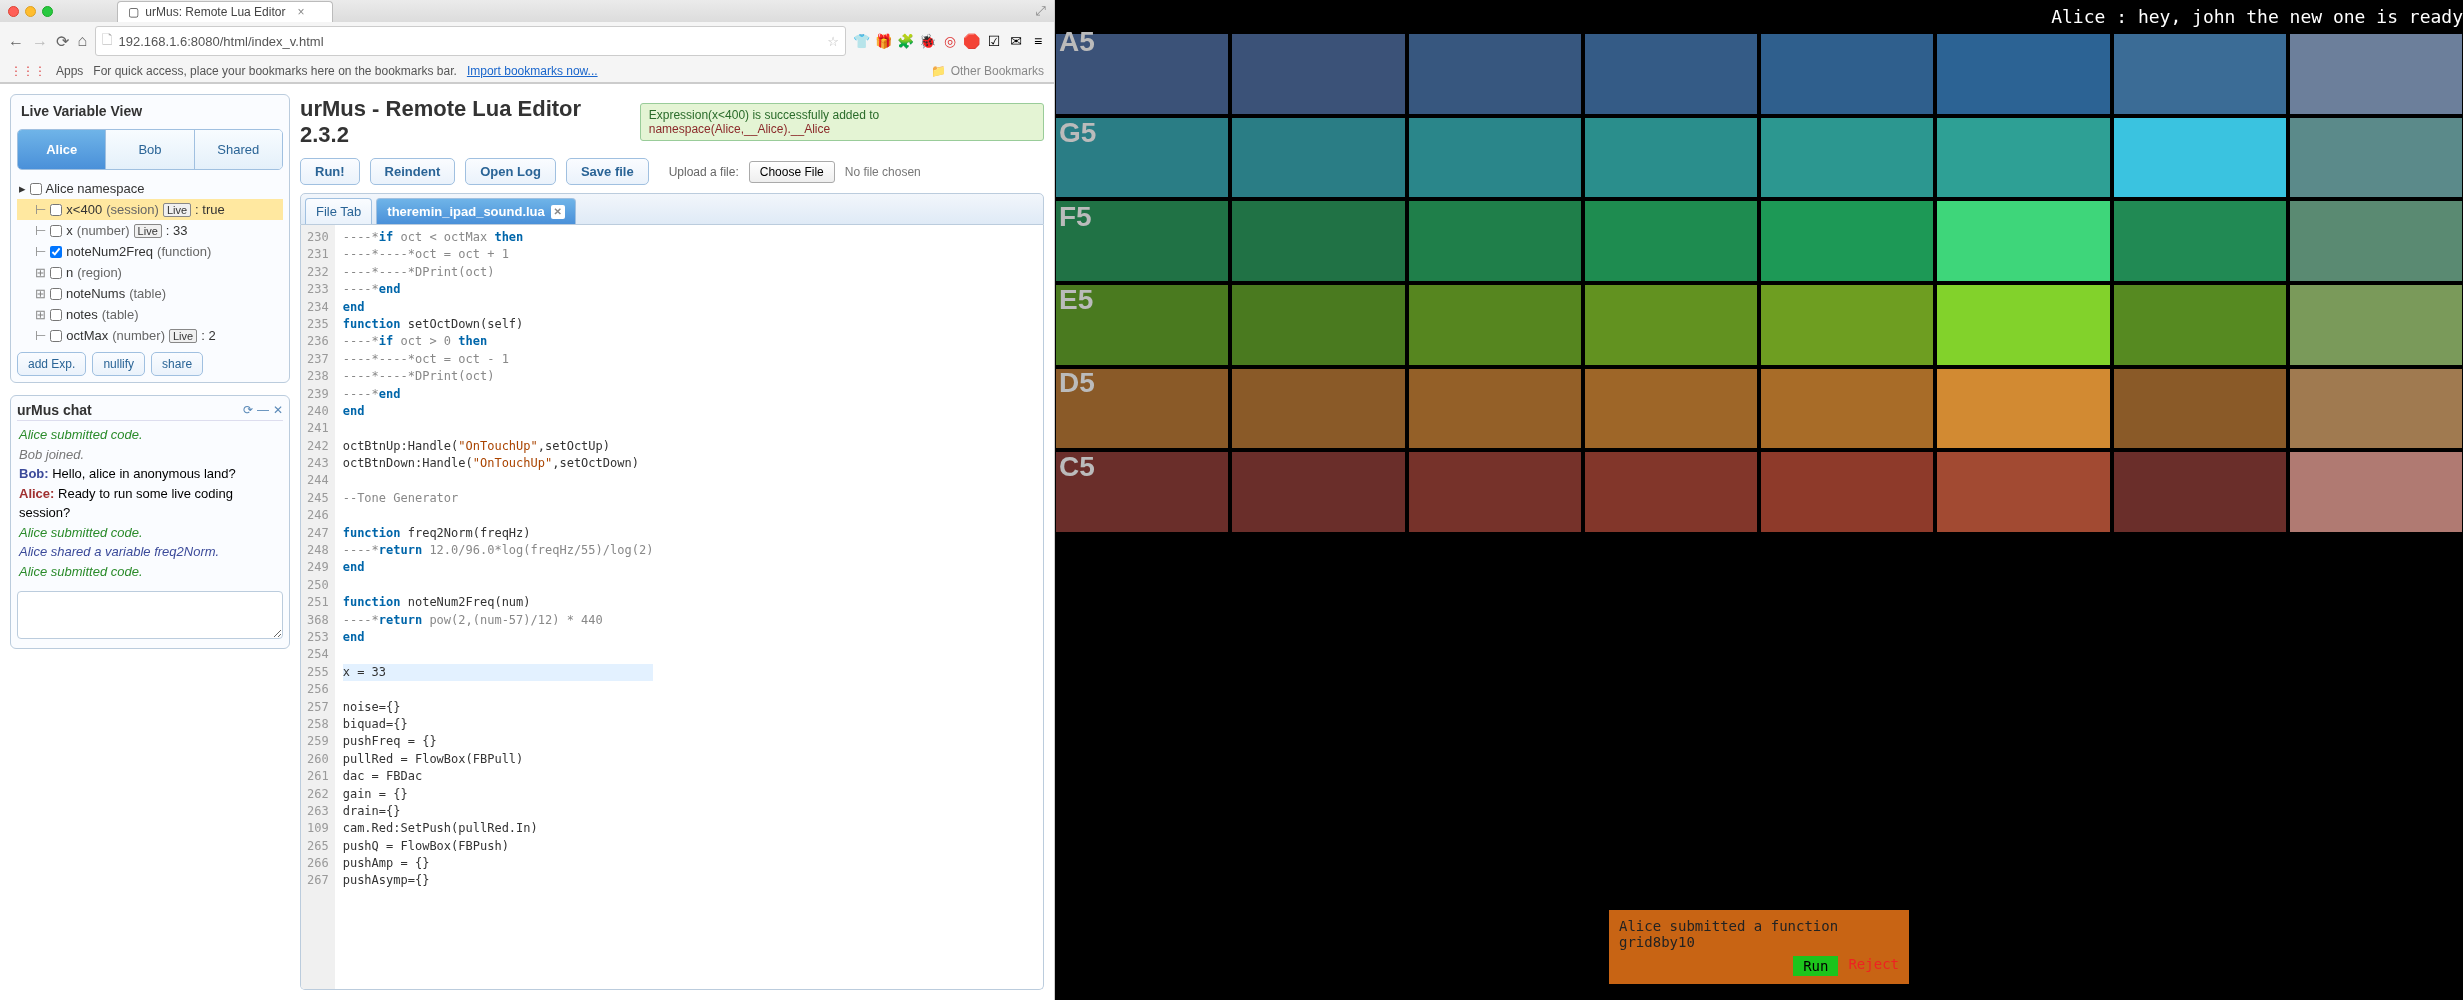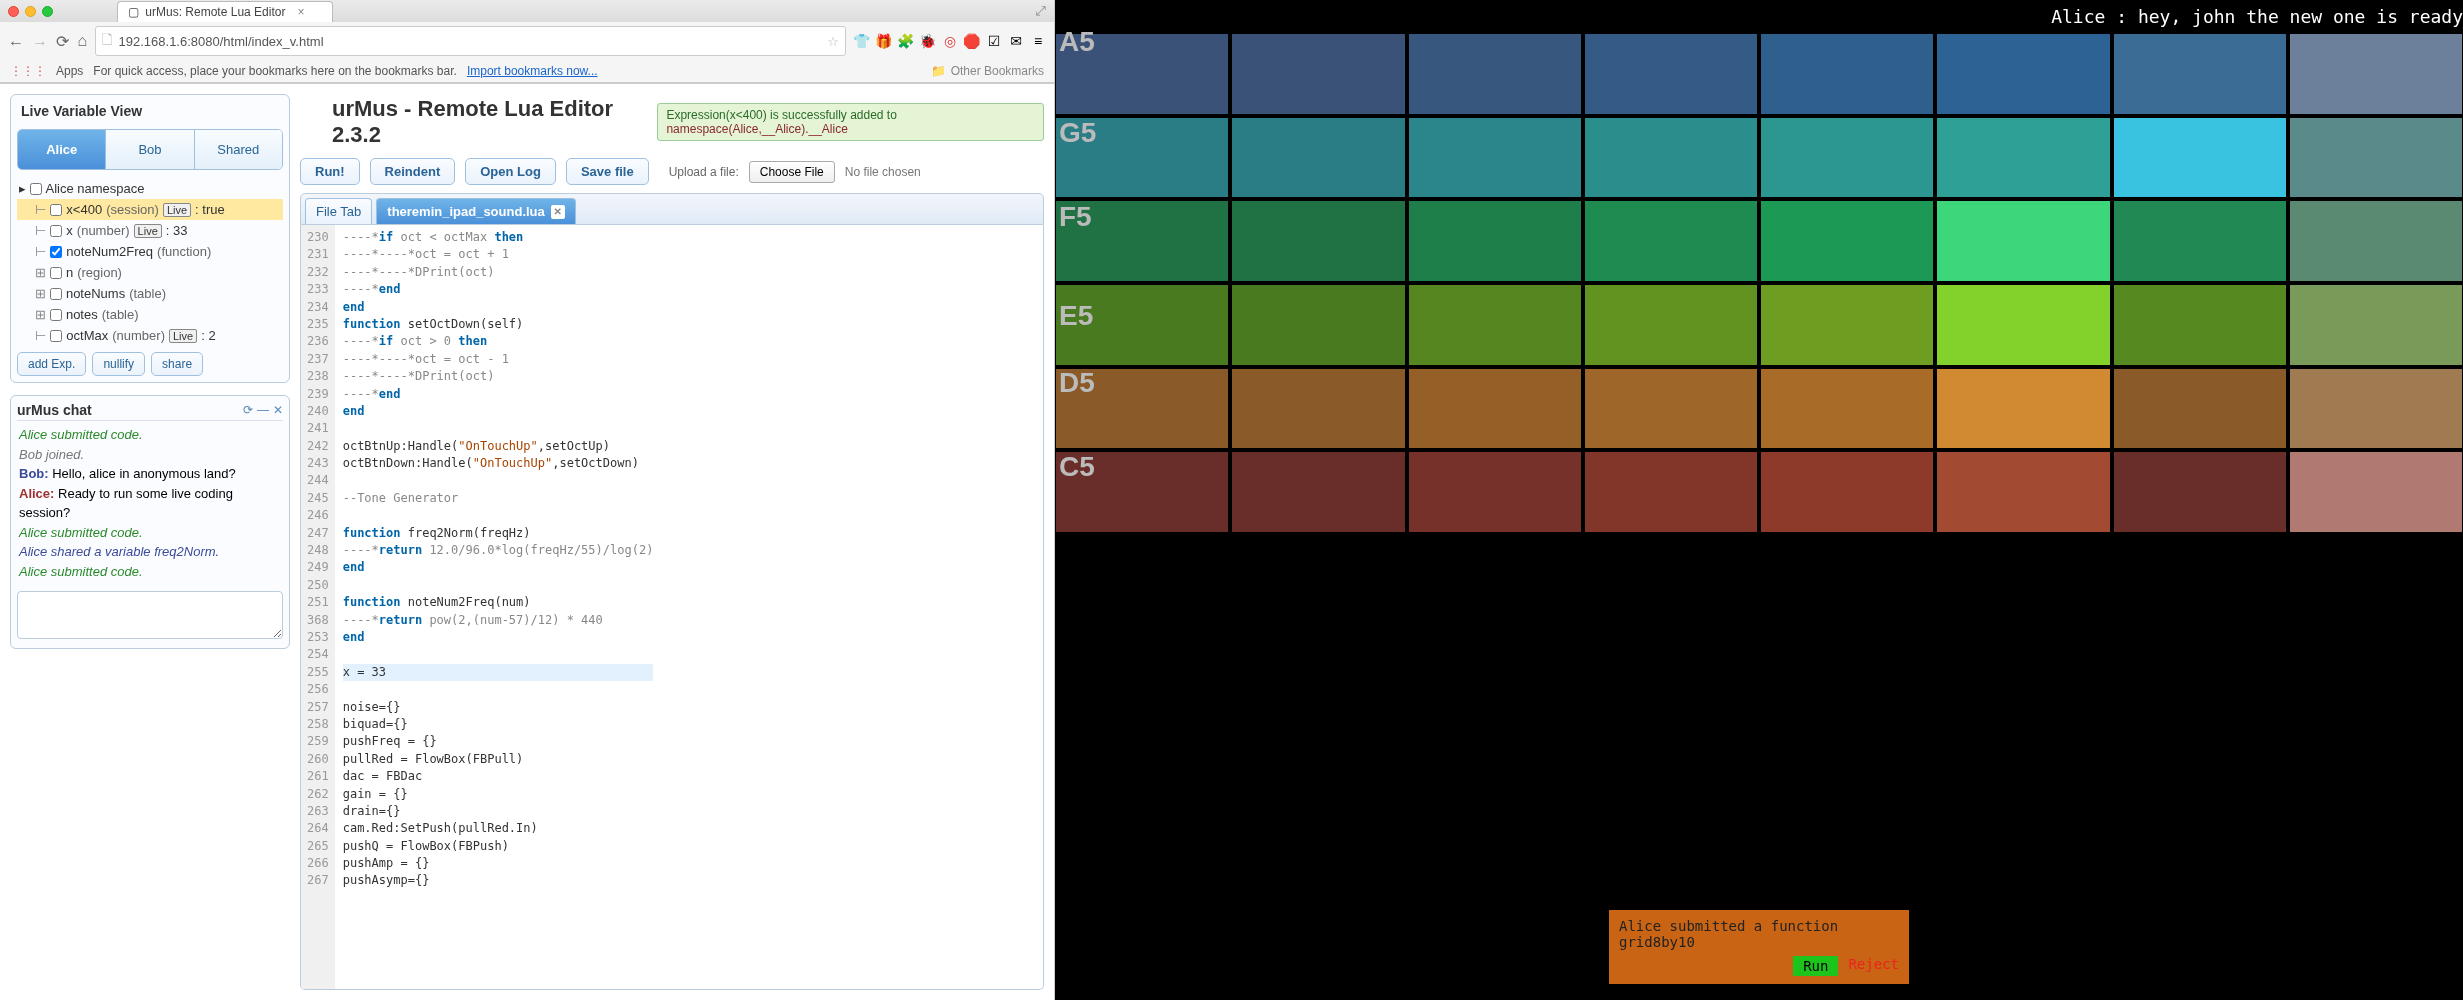--- a/index.html
+++ b/index.html
@@ -48,21 +48,21 @@
 .chat-hdr-icons { color:#5b8ab8; font-size:12px; display:flex; gap:4px;}
 .chat-body { font-size:13px; line-height:1.5; padding:4px 2px; }
 .chat-body .alice-sys { color:#2a8b2a; font-style:italic;}
 .chat-body .bob-sys { color:#777; font-style:italic;}
 .chat-body .bob-name { color:#3b4a9a; font-weight:bold;}
 .chat-body .alice-name { color:#a03030; font-weight:bold;}
 .chat-body .shared { color:#3b4a9a; font-style:italic;}
 .chat-input { width:100%; height:48px; border:1px solid #bcd; border-radius:4px; margin-top:6px; }
 
 .editor { flex:1; display:flex; flex-direction:column; min-width:0;}
-.ed-header { display:flex; align-items:center; gap:27px; padding:2px 0 10px 0;margin-left:32px;}
+.ed-header { display:flex; align-items:center; gap:27px; padding:2px 0 10px 0;}
 .ed-title { font-size:22px; font-weight:bold; color:#333;}
 .status-msg { background:#e4f4d4; border:1px solid #9c9; color:#2a6b2a; padding:4px 8px; font-size:12px; border-radius:3px;}
 .status-msg .ns { color:#8b2a2a; }
 .action-row { display:flex; align-items:center; gap:10px; margin-bottom:8px;}
 .ed-btn { border:1px solid #a0c0e0; background:linear-gradient(#fafcff,#eaf2fb); color:#2a6496; padding:5px 14px; border-radius:5px; font-size:13px; cursor:pointer; font-weight:bold;}
 .upload-label { color:#666; font-size:12px; margin-left:10px;}
 .file-btn { border:1px solid #aaa; background:linear-gradient(#fff,#eee); padding:3px 10px; border-radius:3px; font-size:12px;}
 .no-file { color:#777; font-size:12px;}
 .filetabs { display:flex; align-items:flex-end; gap:4px; border:1px solid #bcd; border-radius:5px 5px 0 0; background:linear-gradient(#f2f6fb,#dfeaf6); padding:4px 4px 0 4px;}
 .filetab { padding:5px 10px; font-size:13px; background:linear-gradient(#fafcff,#eaf2fb); border:1px solid #a0c0e0; border-bottom:none; border-radius:4px 4px 0 0; color:#2a6496; display:flex; gap:6px; align-items:center;}
@@ -296,21 +296,21 @@
             <div>254</div>
             <div>255</div>
             <div>256</div>
             <div>257</div>
             <div>258</div>
             <div>259</div>
             <div>260</div>
             <div>261</div>
             <div>262</div>
             <div>263</div>
-            <div>264</div>
+            <div>109</div>
             <div>265</div>
             <div>266</div>
             <div>267</div>
           </div>
         <div class="code" id="code"><div><span class="cmt">----*<span class="kw">if</span> oct &lt; octMax <span class="kw">then</span></span></div><div><span class="cmt">----*----*oct = oct + 1</span></div><div><span class="cmt">----*----*DPrint(oct)</span></div><div><span class="cmt">----*<span class="kw">end</span></span></div><div><span class="kw">end</span></div><div><span class="kw">function</span> setOctDown(self)</div><div><span class="cmt">----*<span class="kw">if</span> oct &gt; 0 <span class="kw">then</span></span></div><div><span class="cmt">----*----*oct = oct - 1</span></div><div><span class="cmt">----*----*DPrint(oct)</span></div><div><span class="cmt">----*<span class="kw">end</span></span></div><div><span class="kw">end</span></div><div>&nbsp;</div><div>octBtnUp:Handle(<span class="str">"OnTouchUp"</span>,setOctUp)</div><div>octBtnDown:Handle(<span class="str">"OnTouchUp"</span>,setOctDown)</div><div>&nbsp;</div><div><span class="cmt">--Tone Generator</span></div><div>&nbsp;</div><div><span class="kw">function</span> freq2Norm(freqHz)</div><div><span class="cmt">----*<span class="kw">return</span> 12.0/96.0*log(freqHz/55)/log(2)</span></div><div><span class="kw">end</span></div><div>&nbsp;</div><div><span class="kw">function</span> noteNum2Freq(num)</div><div><span class="cmt">----*<span class="kw">return</span> pow(2,(num-57)/12) * 440</span></div><div><span class="kw">end</span></div><div>&nbsp;</div><div class="hl-line">x = 33</div><div>&nbsp;</div><div>noise={}</div><div>biquad={}</div><div>pushFreq = {}</div><div>pullRed = FlowBox(FBPull)</div><div>dac = FBDac</div><div>gain = {}</div><div>drain={}</div><div>cam.Red:SetPush(pullRed.In)</div><div>pushQ = FlowBox(FBPush)</div><div>pushAmp = {}</div><div>pushAsymp={}</div></div>
       </div>
     </div>
   </div>
 </div>
 
@@ -373,16 +373,16 @@
   <div class="bottom-card">
     <div>Alice submitted a function grid8by10</div>
     <div class="row2">
       <span class="run-btn">Run</span>
       <span class="reject-btn">Reject</span>
     </div>
   </div>
 <div class="row-label" style="top: 26px; text-align: center;">A5</div>
     <div class="row-label" style="top: 117.333px;">G5</div>
     <div class="row-label" style="top: 200.667px;">F5</div>
-    <div class="row-label" style="top: 300px;">E5</div>
+    <div class="row-label" style="top: 284px;">E5</div>
     <div class="row-label" style="top: 367.333px;">D5</div>
     <div class="row-label" style="top: 450.667px;">C5</div>
   </div>
 
 </body></html>

